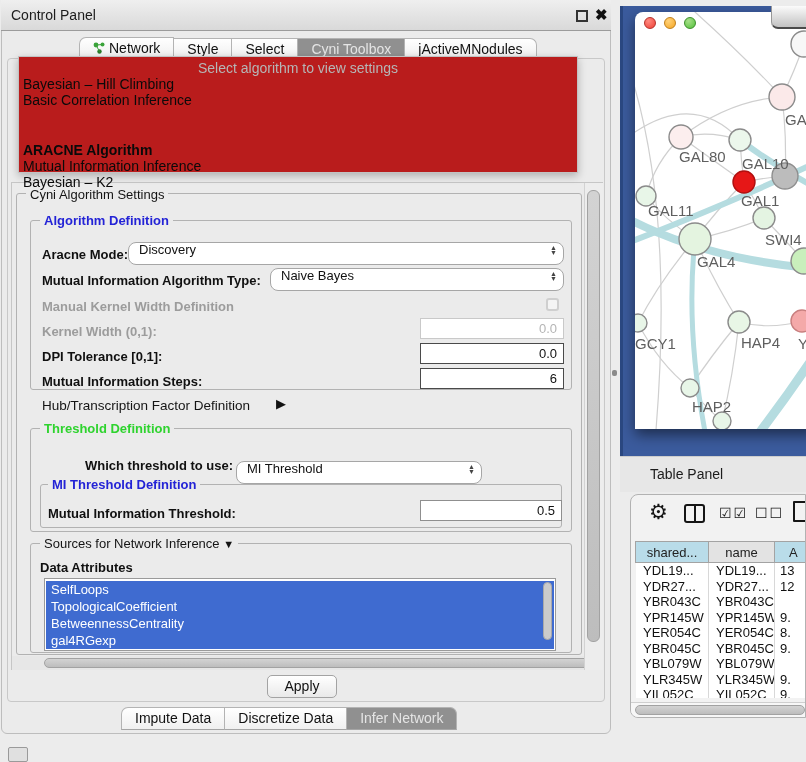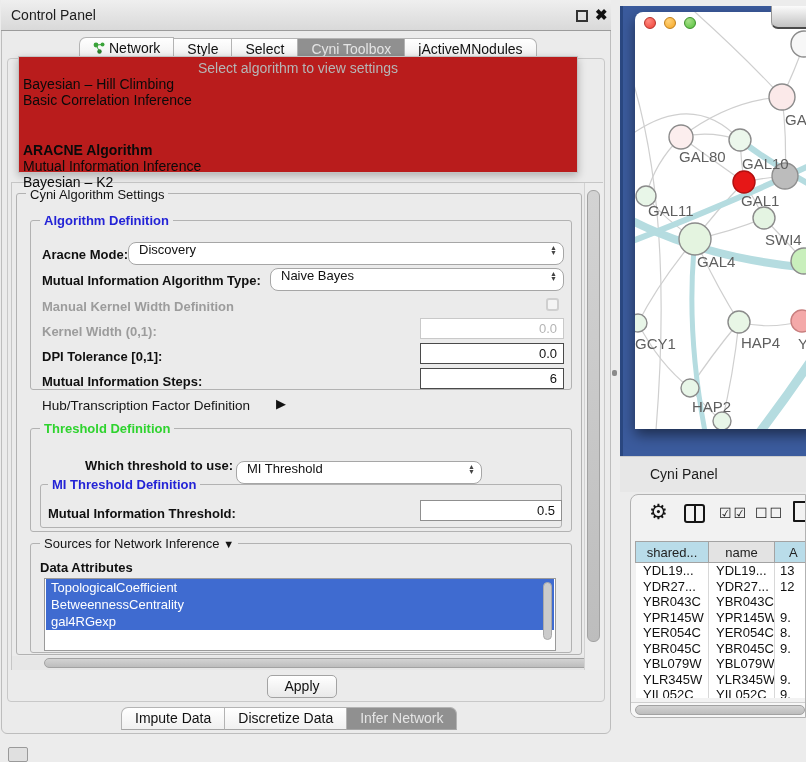--- a/index.html
+++ b/index.html
@@ -191,20 +191,21 @@
 <div class="abs group" style="left:40px; top:484px; width:522px; height:44px;"></div>
 <div class="legend blue" style="left:48px; top:477px;">MI Threshold Definition</div>
 <div class="abs lbl" style="left:48px; top:506px;">Mutual Information Threshold:</div>
 <div class="abs field mid" style="left:420px; top:500px; width:142px;">0.5</div>
 
 <div class="abs group" style="left:30px; top:543px; width:542px; height:110px;"></div>
 <div class="legend black" style="left:40px; top:536px;"><span>Sources for Network Inference</span> <span style="font-size:11px;">▼</span></div>
 <div class="abs lbl" style="left:40px; top:560px;">Data Attributes</div>
 
 <div class="abs attr-list" style="left:44px; top:578px; width:512px; height:73px;">
+  <div class="attr-item" style="margin-top:2px;">SelfLoops</div>
   <div class="attr-item">TopologicalCoefficient</div>
   <div class="attr-item">BetweennessCentrality</div>
   <div class="attr-item">gal4RGexp</div>
 </div>
 <div class="abs list-thumb" style="left:543px; top:582px; height:58px;"></div>
 
 <div class="abs hscroll-track" style="left:12px; top:656px; width:572px; height:14px;"></div>
 <div class="abs scroll-thumb" style="left:44px; top:658px; width:552px; height:10px;"></div>
 
 <div class="abs vtrack" style="left:584px; top:183px; width:19px; height:487px;"></div>
@@ -287,21 +288,21 @@
         <text x="163" y="337" fill="#5f5f5f" font-size="15" font-family="&quot;Liberation Sans&quot;, sans-serif">Y</text>
         <text x="57" y="400" fill="#5f5f5f" font-size="15" font-family="&quot;Liberation Sans&quot;, sans-serif">HAP2</text>
       </svg>
     <div class="traffic" style="left:9px;  background:radial-gradient(circle at 35% 30%, #ff8a80, #ee4035); border:1px solid #b5302a;"></div>
     <div class="traffic" style="left:29px; background:radial-gradient(circle at 35% 30%, #ffd27a, #f5a623); border:1px solid #c07f1c;"></div>
     <div class="traffic" style="left:49px; background:radial-gradient(circle at 35% 30%, #a8e08a, #53c03a); border:1px solid #3c8f2b;"></div>
   </div>
 </div>
 
 <div class="abs tp-header"></div>
-<div class="abs tp-title">Cyni Panel</div>
+<div class="abs tp-title">Table Panel</div>
 
 <div class="abs tbl-window">
   <span class="gear" style="left:18px; top:5px;">⚙</span>
   <div class="cols-ico" style="left:53px; top:9px;">
       <div></div>
     </div>
   <span class="chk-glyph" style="left:88px; top:10px;">☑☑</span>
   <span class="chk-glyph" style="left:124px; top:10px;">☐☐</span>
   <div class="page-ico" style="left:162px; top:6px;"></div>
 

